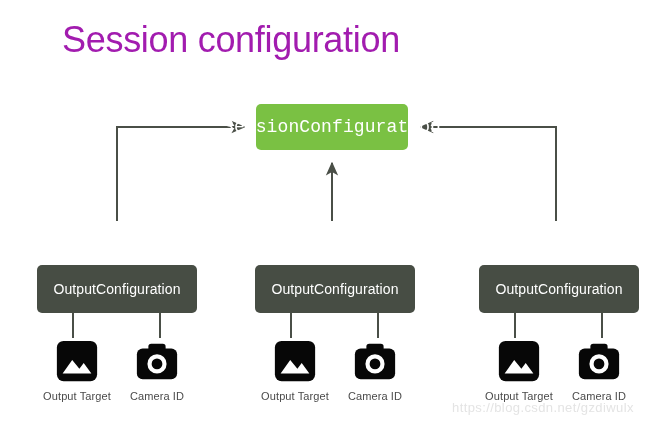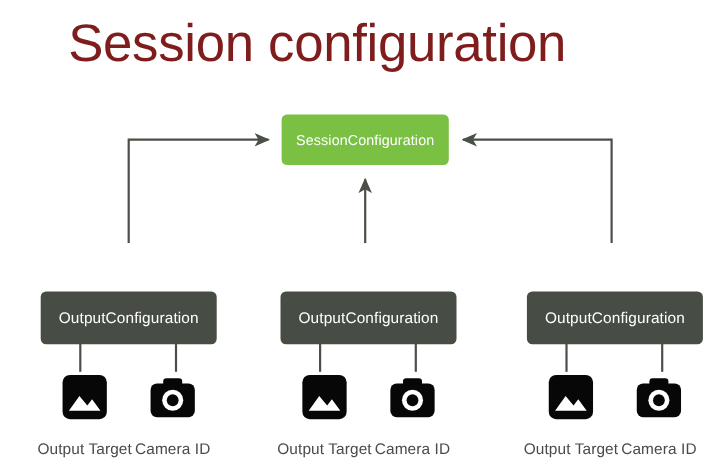--- a/index.html
+++ b/index.html
@@ -22,24 +22,24 @@
     width: 660px;
     height: 430px;
     background: #ffffff;
   }
 
   
   .slide-title {
     position: absolute;
     left: 62px;
     top: 16px;
-    font-size: 48px;
+    font-size: 36px;
     font-weight: 300;
     letter-spacing: -0.3px;
-    color: #7f1d1d;
+    color: #a21caf;
     line-height: 48px;
     white-space: nowrap;
   }
 
   
   .node-box {
     position: absolute;
     box-sizing: border-box;
     border-radius: 5px;
     display: flex;
@@ -50,21 +50,22 @@
     font-weight: 400;
     letter-spacing: 0.1px;
     white-space: nowrap;
   }
   .node-box.session {
     background: #7ac143;
     left: 256px;
     top: 104px;
     width: 152px;
     height: 46px;
-    font-size: 13px;
+    font-size: 18px;
+    font-family: Liberation Mono, monospace;
   }
   .node-box.output {
     background: #474d44;
     top: 221px;
     width: 160px;
     height: 48px;
     margin-top: 44px;
   }
   .node-box.output.o1 { left: 37px; }
   .node-box.output.o2 { left: 255px; }
@@ -97,22 +98,22 @@
     display: flex;
     flex-direction: column;
     align-items: center;
   }
   .icon-shape {
     width: 46px;
     height: 46px;
     display: block;
   }
   .icon-caption {
-    margin-top: 16px;
-    font-size: 14px;
+    margin-top: 6px;
+    font-size: 11px;
     color: #4a4a4a;
     white-space: nowrap;
     letter-spacing: 0.1px;
   }
 
   
   .watermark {
     position: absolute;
     left: 452px;
     top: 400px;
@@ -123,20 +124,21 @@
     user-select: none;
   }
 </style>
 </head>
 <body>
 
 <div id="slide">
 
   <div class="slide-title">Session configuration</div>
 
+  <div class="watermark">https://blog.csdn.net/gzdiwulx</div>
 
   <svg id="connectors" viewBox="0 0 660 430" xmlns="http://www.w3.org/2000/svg">
     <defs>
       <marker id="ah-right" viewBox="0 0 10 10" refX="9" refY="5" markerWidth="7" markerHeight="7" orient="auto-start-reverse">
         <path d="M 0 0.6 L 10 5 L 0 9.4 L 2.6 5 Z" fill="#4a4f47"></path>
       </marker>
       <marker id="ah-up" viewBox="0 0 10 10" refX="9" refY="5" markerWidth="7" markerHeight="7" orient="auto-start-reverse">
         <path d="M 0 0.6 L 10 5 L 0 9.4 L 2.6 5 Z" fill="#4a4f47"></path>
       </marker>
     </defs>

